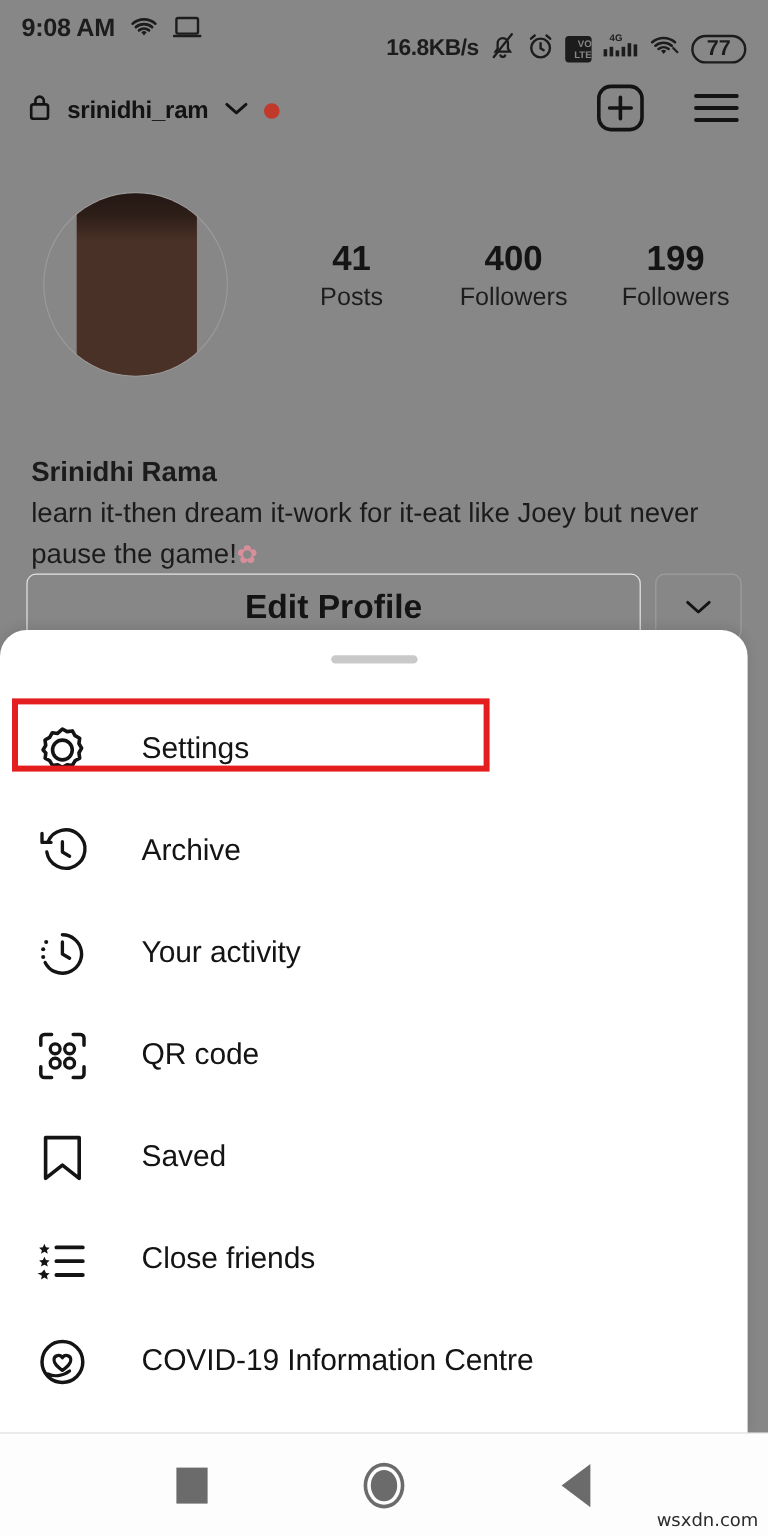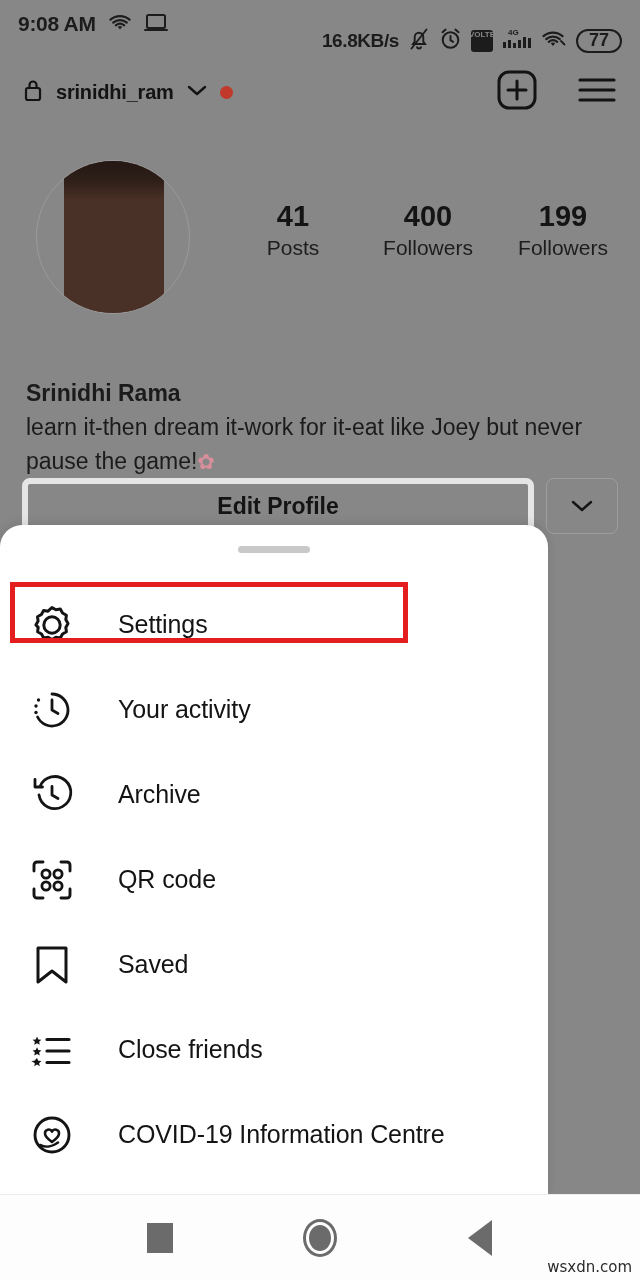--- a/index.html
+++ b/index.html
@@ -43,22 +43,22 @@
   .battery {
     display: flex; align-items: center; justify-content: center;
     width: 46px; height: 24px;
     border: 2.5px solid #1c1c1c; border-radius: 12px;
     font-size: 18px; font-weight: bold;
   }
   .volte {
     width: 22px; height: 22px; border-radius: 3px;
     background: #1c1c1c; color: #878787;
     font-size: 8px; font-weight: bold; line-height: 9px;
-    display: flex; flex-direction: row;
-    align-items: flex-start; justify-content: center;
+    display: flex; flex-direction: column;
+    align-items: flex-end; justify-content: center;
   }
 
   
   .profile-header {
     position: absolute; left: 0; top: 60px;
     width: 640px; height: 64px;
     display: flex; align-items: center;
     padding: 0 22px;
   }
   .ph-user { display: flex; align-items: center; gap: 12px; }
@@ -113,34 +113,34 @@
   .flower { color: #d98f9b; font-size: 21px; }
 
   
   .btn-row {
     position: absolute; left: 22px; top: 478px;
     width: 596px; height: 56px;
     display: flex; gap: 12px;
   }
   .btn-edit {
     flex: 1;
-    border: 6px solid #e5e5e5; border-radius: 8px;
-    display: flex; align-items: center; justify-content: center;
-    font-size: 23px; font-weight: bold; color: #141414;
+    border: 1px solid #e5e5e5; border-radius: 8px;
+    display: flex; align-items: center; justify-content: center;
+    font-size: 28px; font-weight: bold; color: #141414;
   }
   .btn-chev {
     width: 72px;
     border: 1px solid #9e9e9e; border-radius: 8px;
     display: flex; align-items: center; justify-content: center;
   }
 
   
   .sheet {
     position: absolute; left: 0; top: 525px;
-    width: 548px; height: 669px;
+    width: 623px; height: 669px;
     background: #ffffff;
     border-radius: 22px 22px 0 0;
     box-shadow: 0 -2px 10px rgba(0,0,0,0.10);
   }
   .drag-handle {
     position: absolute; left: 50%; top: 21px;
     transform: translateX(-50%);
     width: 72px; height: 7px; border-radius: 4px;
     background: #c9c9c9;
   }
@@ -356,39 +356,39 @@
               <path d="M23 5.5l3.9 2.2 4.4-.6 2.2 3.9 3.9 2.2-.6 4.4 2.2 3.9-2.2 3.9.6 4.4-3.9 2.2-2.2 3.9-4.4-.6-3.9 2.2-3.9-2.2-4.4.6-2.2-3.9-3.9-2.2.6-4.4L6.9 23l2.2-3.9-.6-4.4 3.9-2.2 2.2-3.9 4.4.6z" stroke="#141414" stroke-width="3" fill="none" stroke-linejoin="round"></path>
               <circle cx="23" cy="23" r="8.2" stroke="#141414" stroke-width="3" fill="#fff"></circle>
             </svg>
         </span>
         <span class="mi-label">Settings</span>
       </div>
 
       <div class="menu-item">
         <span class="mi-icon">
           <svg width="46" height="46" viewBox="0 0 46 46">
+              <path d="M11 14.5A16 16 0 1110 23" stroke="#141414" stroke-width="2.8" fill="none" stroke-linecap="round"></path>
+              <path d="M6 7.5v7.5h7.5" stroke="#141414" stroke-width="2.8" fill="none" stroke-linecap="round" stroke-linejoin="round"></path>
+              <path d="M23 14.5V23l6 3.5" stroke="#141414" stroke-width="2.8" fill="none" stroke-linecap="round" stroke-linejoin="round"></path>
+            </svg>
+        </span>
+        <span class="mi-label">Archive</span>
+      </div>
+
+      <div class="menu-item">
+        <span class="mi-icon">
+          <svg width="46" height="46" viewBox="0 0 46 46">
             <path d="M23 7a16 16 0 11-14.4 23" stroke="#141414" stroke-width="2.8" fill="none" stroke-linecap="round"></path>
             <circle cx="9.5" cy="13" r="1.7" fill="#141414"></circle>
             <circle cx="7" cy="19" r="1.7" fill="#141414"></circle>
             <circle cx="7" cy="25.5" r="1.7" fill="#141414"></circle>
             <path d="M23 13v10l6 3.5" stroke="#141414" stroke-width="2.8" fill="none" stroke-linecap="round" stroke-linejoin="round"></path>
           </svg>
         </span>
         <span class="mi-label">Your activity</span>
-      </div>
-
-      <div class="menu-item">
-        <span class="mi-icon">
-          <svg width="46" height="46" viewBox="0 0 46 46">
-              <path d="M11 14.5A16 16 0 1110 23" stroke="#141414" stroke-width="2.8" fill="none" stroke-linecap="round"></path>
-              <path d="M6 7.5v7.5h7.5" stroke="#141414" stroke-width="2.8" fill="none" stroke-linecap="round" stroke-linejoin="round"></path>
-              <path d="M23 14.5V23l6 3.5" stroke="#141414" stroke-width="2.8" fill="none" stroke-linecap="round" stroke-linejoin="round"></path>
-            </svg>
-        </span>
-        <span class="mi-label">Archive</span>
       </div>
 
       <div class="menu-item">
         <span class="mi-icon">
           <svg width="46" height="46" viewBox="0 0 46 46">
             <path d="M14 5H8a3 3 0 00-3 3v6M32 5h6a3 3 0 013 3v6M14 41H8a3 3 0 01-3-3v-6M32 41h6a3 3 0 003-3v-6" stroke="#141414" stroke-width="2.9" fill="none" stroke-linecap="round"></path>
             <circle cx="17" cy="17" r="4.1" stroke="#141414" stroke-width="2.8" fill="none"></circle>
             <circle cx="29" cy="17" r="4.1" stroke="#141414" stroke-width="2.8" fill="none"></circle>
             <circle cx="17" cy="29" r="4.1" stroke="#141414" stroke-width="2.8" fill="none"></circle>
             <circle cx="29" cy="29" r="4.1" stroke="#141414" stroke-width="2.8" fill="none"></circle>

